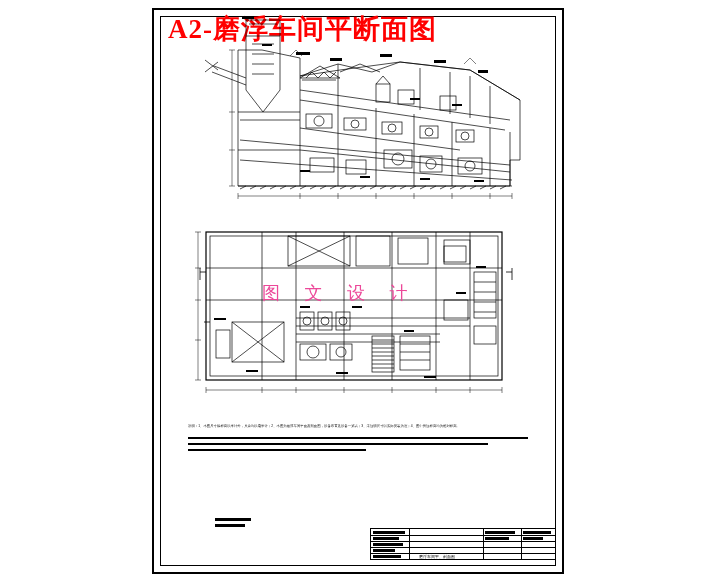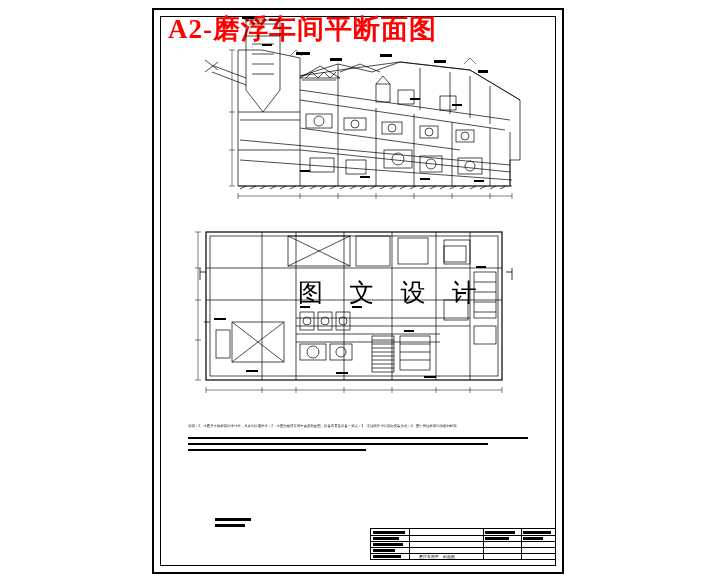--- a/index.html
+++ b/index.html
@@ -8,22 +8,22 @@
 
   
   .sheet-outer{position:absolute;left:152px;top:8px;width:412px;height:566px;border:2px solid #000;box-sizing:border-box;background:#fff;}
   .sheet-inner{position:absolute;left:160px;top:16px;width:396px;height:550px;border:1px solid #000;box-sizing:border-box;}
 
   .title-main{position:absolute;left:168px;top:14px;width:300px;height:30px;
     font-family:"Liberation Serif",serif;font-weight:bold;font-size:27px;color:#ff0000;
     letter-spacing:1px;white-space:nowrap;line-height:30px;}
 
   .watermark{position:absolute;left:262px;top:276px;width:200px;height:34px;
-    font-family:"Liberation Serif",serif;font-size:25px;color:#000000;letter-spacing:10px;
-    line-height:34px;white-space:nowrap;margin-left:36px;}
+    font-family:"Liberation Serif",serif;font-size:18px;color:#ec4899;letter-spacing:10px;
+    line-height:34px;white-space:nowrap;}
 
   .poly{position:absolute;left:0;top:0;width:703px;height:584px;pointer-events:none;}
   .note-text{position:absolute;left:188px;top:424px;width:345px;font-size:3.4px;color:#111;line-height:5px;white-space:nowrap;letter-spacing:0px;}
 
   
   .tblock{position:absolute;left:370px;top:528px;width:186px;height:32px;border:1px solid #000;box-sizing:border-box;}
   .tb-row{position:absolute;left:0;width:100%;height:1px;background:#000;}
   .tb-col{position:absolute;top:0;height:100%;width:1px;background:#000;}
   .tb-dark{position:absolute;background:#000;}
   .tb-label{position:absolute;font-size:4px;color:#000;white-space:nowrap;}

